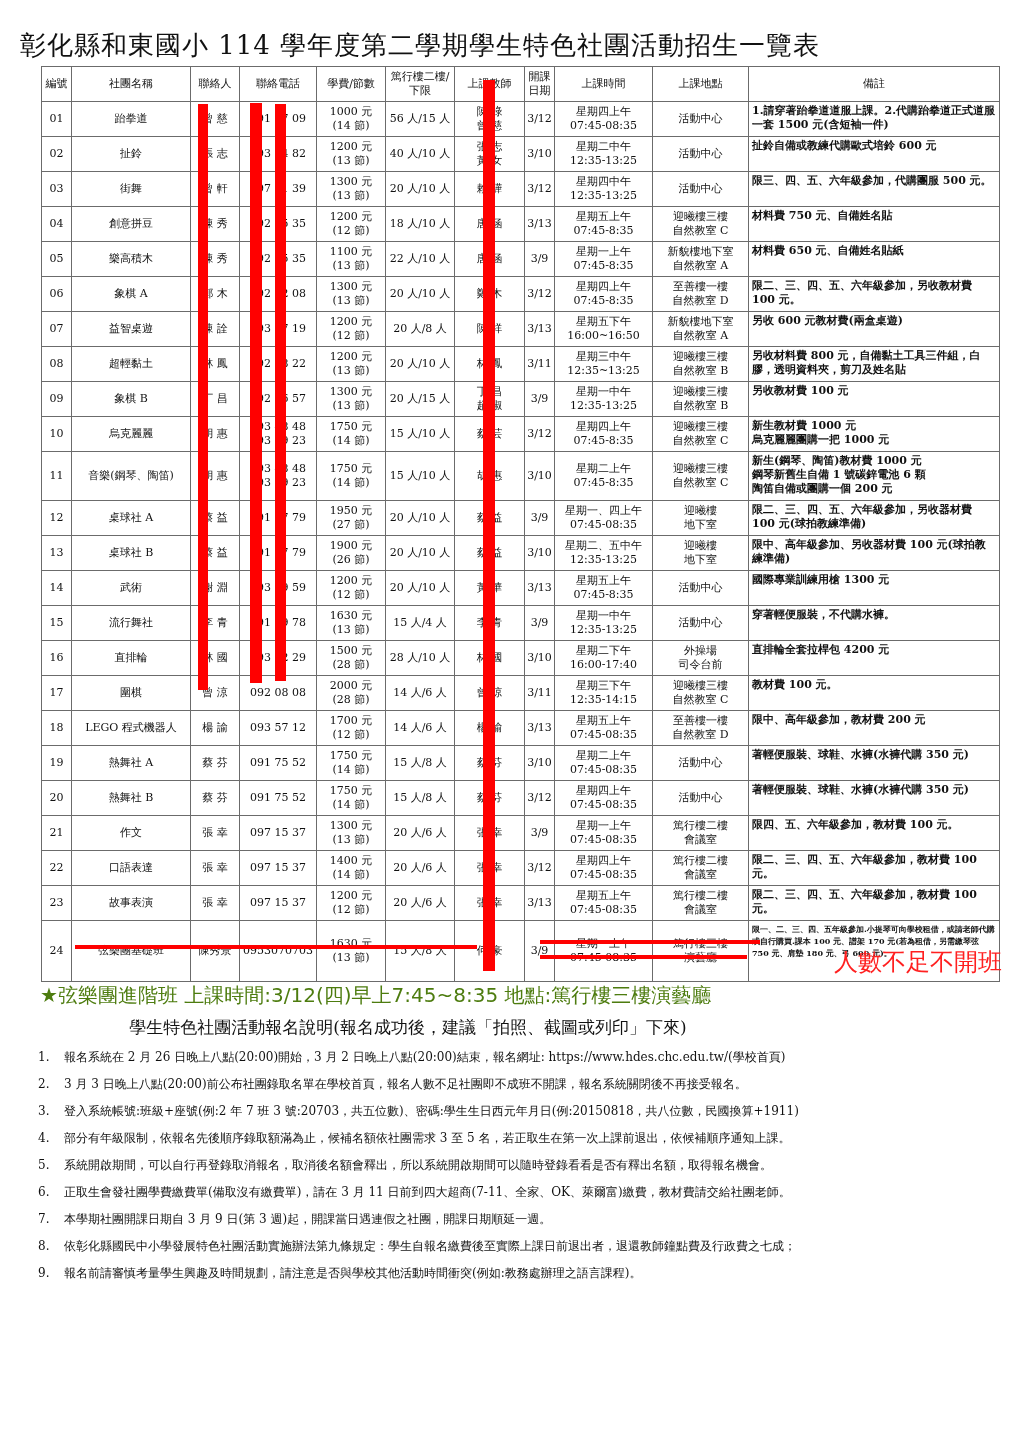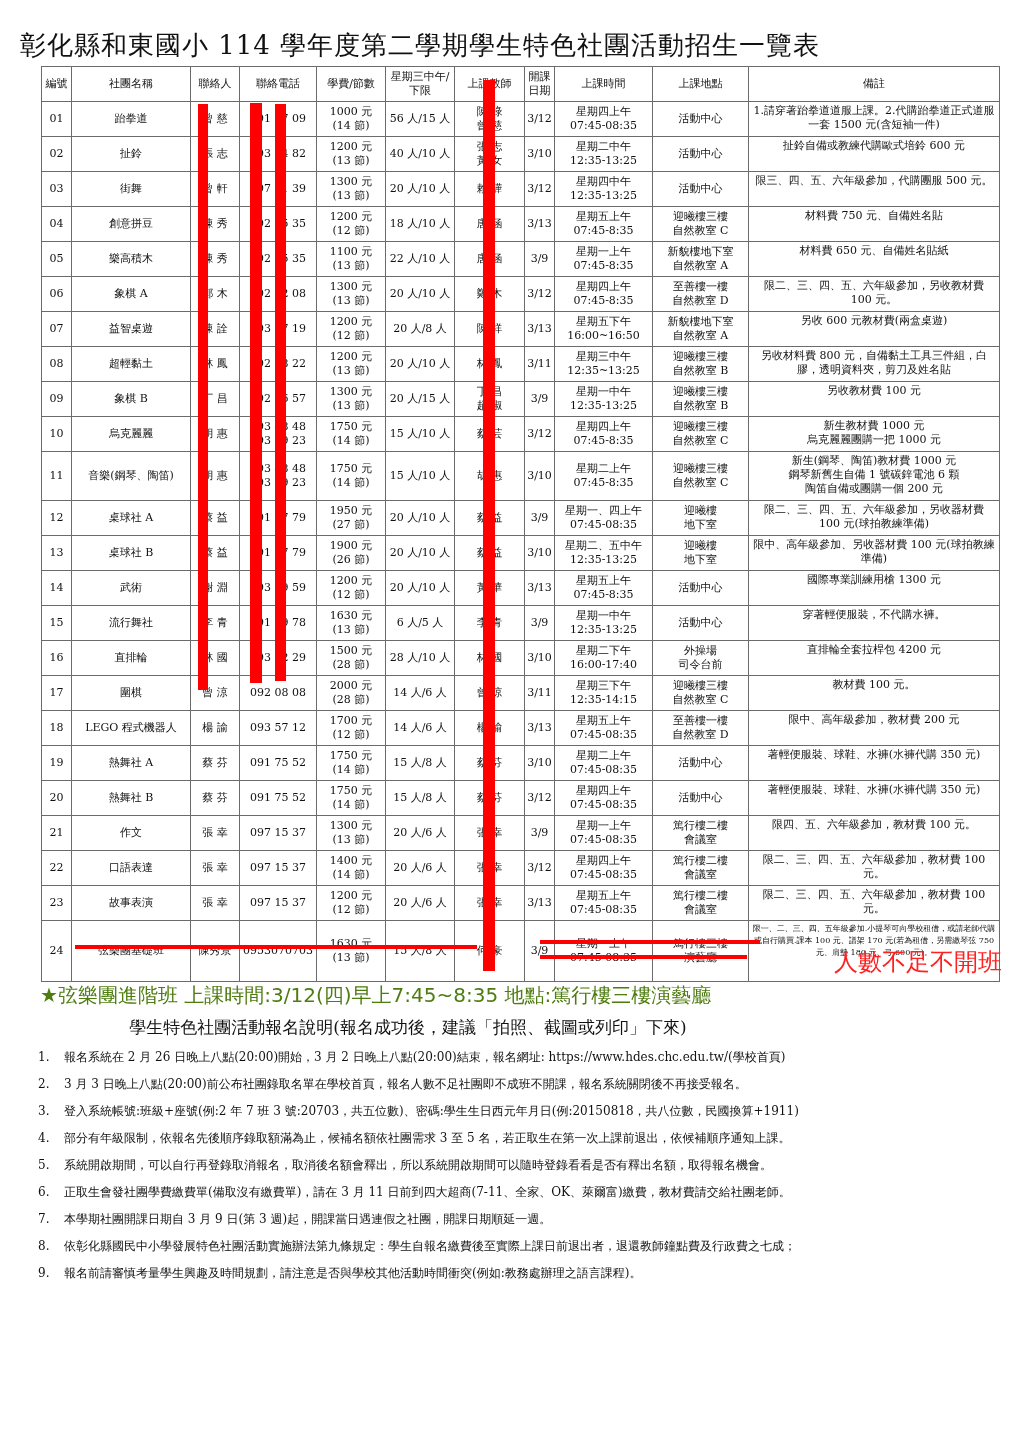--- a/index.html
+++ b/index.html
@@ -5,21 +5,21 @@
   html, body { margin: 0; padding: 0; background: #ffffff; }
   body { width: 1012px; height: 1433px; position: relative; overflow: hidden;
          font-family: "DejaVu Serif", "Liberation Serif", serif; color: #111; }
   .page-title { position: absolute; top: 28px; left: 0; width: 840px; text-align: center;
                 font-size: 26px; letter-spacing: 1px; font-family: "DejaVu Serif", serif; }
   table.clubs { position: absolute; top: 66px; left: 41px; width: 958px; border-collapse: collapse;
                 table-layout: fixed; font-size: 11px; }
   table.clubs th, table.clubs td { border: 1px solid #6b6b6b; text-align: center; vertical-align: middle;
                 padding: 0 2px; line-height: 14px; }
   table.clubs th { font-weight: normal; height: 34px; font-size: 11px; }
-  table.clubs td.note { text-align: center; vertical-align: top; padding: 2px 3px; }
+  table.clubs td.note { text-align: left; vertical-align: top; padding: 2px 3px; font-weight: bold; }
   table.clubs tr.row td { height: 30px; }
   table.clubs tr.row.tall td { height: 44px; }
   table.clubs tr.row.last td { height: 56px; }
   td.note-small { font-size: 8px !important; line-height: 12px !important; }
   .redact { position: absolute; background: #ff0000; }
   .strike { position: absolute; background: #ff0000; height: 4px; }
   .stamp { position: absolute; color: #ff2020; font-family: Liberation Mono, monospace;
            font-size: 24px; left: 834px; top: 946px; }
   .banner { position: absolute; left: 40px; top: 982px; color: #4d7c0f; font-size: 20px;
             font-family: "DejaVu Sans", "Liberation Sans", sans-serif; }
@@ -49,21 +49,21 @@
       <col style="width:96px">
       <col style="width:251px">
   </colgroup>
   <thead>
     <tr>
       <th>編號</th>
       <th>社團名稱</th>
       <th>聯絡人</th>
       <th>聯絡電話</th>
       <th>學費/節數</th>
-      <th>星期三中午/下限</th>
+      <th>篤行樓二樓/下限</th>
       <th>上課教師</th>
       <th>開課日期</th>
       <th>上課時間</th>
       <th>上課地點</th>
       <th>備註</th>
     </tr>
   </thead>
   <tbody id="rows">
       <tr class="row">
         <td><span>01</span></td>
@@ -246,21 +246,21 @@
         <td><span>星期五上午</span><br><span>07:45-8:35</span></td>
         <td><span>活動中心</span><br><span></span></td>
         <td class="note">國際專業訓練用槍 1300 元</td>
       </tr>
       <tr class="row">
         <td><span>15</span></td>
         <td><span>流行舞社</span></td>
         <td>李&nbsp;青</td>
         <td>091&nbsp;09&nbsp;78</td>
         <td><span>1630 元</span><br><span>(13 節)</span></td>
-        <td><span>6 人/5 人</span></td>
+        <td><span>15 人/4 人</span></td>
         <td>李&nbsp;青</td>
         <td><span>3/9</span></td>
         <td><span>星期一中午</span><br><span>12:35-13:25</span></td>
         <td><span>活動中心</span><br><span></span></td>
         <td class="note">穿著輕便服裝，不代購水褲。</td>
       </tr>
       <tr class="row">
         <td><span>16</span></td>
         <td><span>直排輪</span></td>
         <td>林&nbsp;國</td>

